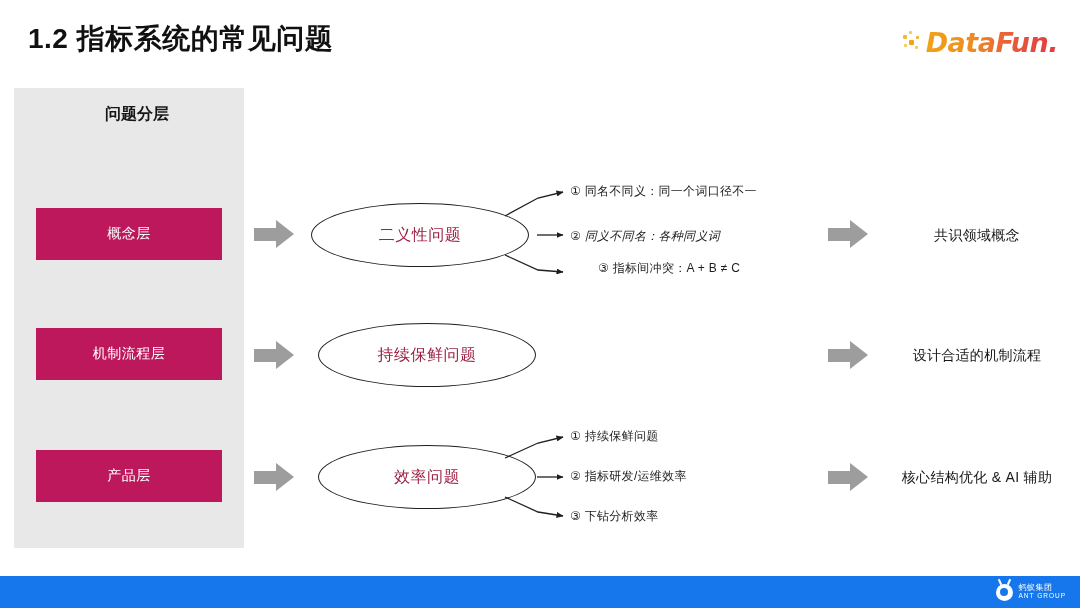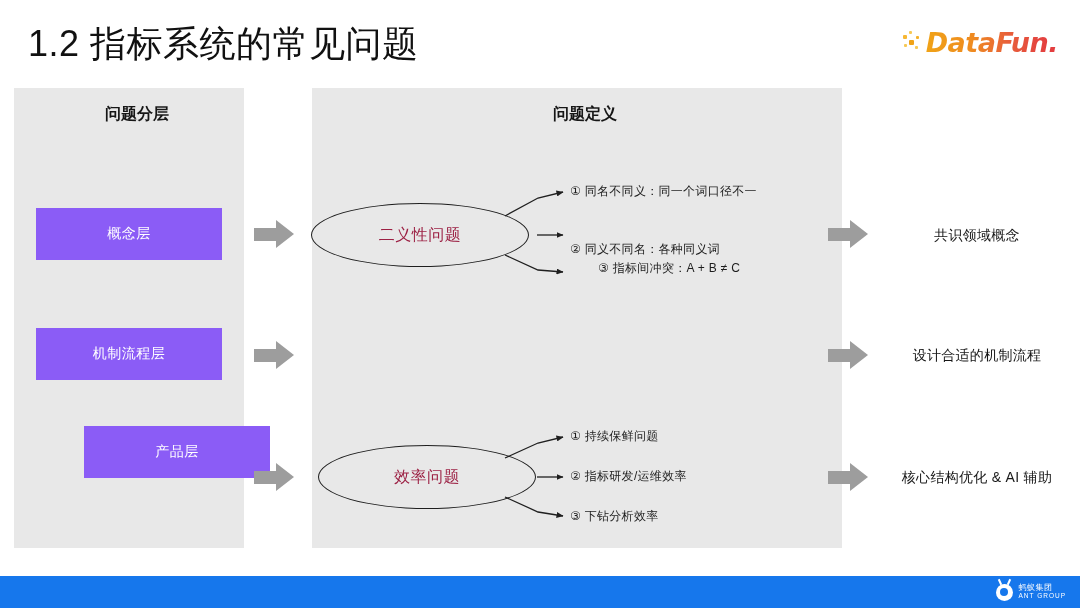--- a/index.html
+++ b/index.html
@@ -19,22 +19,22 @@
     position: absolute;
     inset: 0;
     background: #ffffff;
   }
 
   
   .title {
     position: absolute;
     left: 28px;
     top: 20px;
-    font-size: 36px;
-    font-weight: normal;
+    font-size: 28px;
+    font-weight: bold;
     letter-spacing: 0.5px;
     color: #111111;
     white-space: nowrap;
   }
 
   
   .logo {
     position: absolute;
     right: 22px;
     top: 25px;
@@ -86,31 +86,31 @@
     font-weight: bold;
     color: #161616;
   }
 
   
   .layer-box {
     position: absolute;
     left: 36px;
     width: 186px;
     height: 52px;
-    background: #8b5cf6;
+    background: #be185d;
     color: #ffffff;
     display: flex;
     align-items: center;
     justify-content: center;
     font-size: 14px;
     letter-spacing: 0.5px;
   }
   #layer-0 { top: 208px; }
   #layer-1 { top: 328px; }
-  #layer-2 { top: 426px; margin-left: 48px; }
+  #layer-2 { top: 450px; }
 
   
   .chevron {
     position: absolute;
     width: 40px;
     height: 28px;
   }
   .chevron .bar {
     position: absolute;
     left: 0;
@@ -158,21 +158,21 @@
 
   
   .detail {
     position: absolute;
     font-size: 12px;
     color: #1d1d1d;
     white-space: nowrap;
     letter-spacing: 0.3px;
   }
   #detail-0-0 { left: 570px; top: 183px; }
-  #detail-0-1 { left: 570px; top: 241px; }
+  #detail-0-1 { left: 570px; top: 228px; font-style: italic; }
   #detail-0-2 { left: 570px; top: 260px; margin-left: 28px; }
   #detail-2-0 { left: 570px; top: 428px; }
   #detail-2-1 { left: 570px; top: 468px; }
   #detail-2-2 { left: 570px; top: 508px; }
 
   
   .connectors {
     position: absolute;
     left: 0;
     top: 0;
@@ -268,23 +268,20 @@
   </div>
 
   <div class="panel" id="panel-left">
     <div class="panel-header">问题分层</div>
   </div>
 
   <div class="layer-box" id="layer-0">概念层</div>
   <div class="layer-box" id="layer-1">机制流程层</div>
   <div class="layer-box" id="layer-2">产品层</div>
 
-  <div class="panel" id="panel-middle">
-    <div class="panel-header">问题定义</div>
-  </div>
 
 
   <div class="chevron" id="chev-l0">
     <span class="bar"></span>
       <span class="head"></span>
   </div>
   <div class="chevron" id="chev-l1">
     <span class="bar"></span>
       <span class="head"></span>
   </div>
@@ -316,20 +313,21 @@
     <path d="M505,216 L538,198 L563,192" stroke="#1f1f1f" stroke-width="1.3" fill="none" marker-end="url(#arrowhead)"></path>
     <path d="M537,235 L563,235" stroke="#1f1f1f" stroke-width="1.3" fill="none" marker-end="url(#arrowhead)"></path>
     <path d="M505,255 L538,270 L563,272" stroke="#1f1f1f" stroke-width="1.3" fill="none" marker-end="url(#arrowhead)"></path>
 
     <path d="M505,458 L538,443 L563,437" stroke="#1f1f1f" stroke-width="1.3" fill="none" marker-end="url(#arrowhead)"></path>
     <path d="M537,477 L563,477" stroke="#1f1f1f" stroke-width="1.3" fill="none" marker-end="url(#arrowhead)"></path>
     <path d="M505,497 L538,512 L563,516" stroke="#1f1f1f" stroke-width="1.3" fill="none" marker-end="url(#arrowhead)"></path>
   </svg>
 
   <div class="ellipse" id="ellipse-0">二义性问题</div>
+  <div class="ellipse" id="ellipse-1">持续保鲜问题</div>
   <div class="ellipse" id="ellipse-2">效率问题</div>
 
   <div class="detail" id="detail-0-0">① 同名不同义：同一个词口径不一</div>
   <div class="detail" id="detail-0-1">② 同义不同名：各种同义词</div>
   <div class="detail" id="detail-0-2">③ 指标间冲突：A + B ≠ C</div>
 
   <div class="detail" id="detail-2-0">① 持续保鲜问题</div>
   <div class="detail" id="detail-2-1">② 指标研发/运维效率</div>
   <div class="detail" id="detail-2-2">③ 下钻分析效率</div>
 

